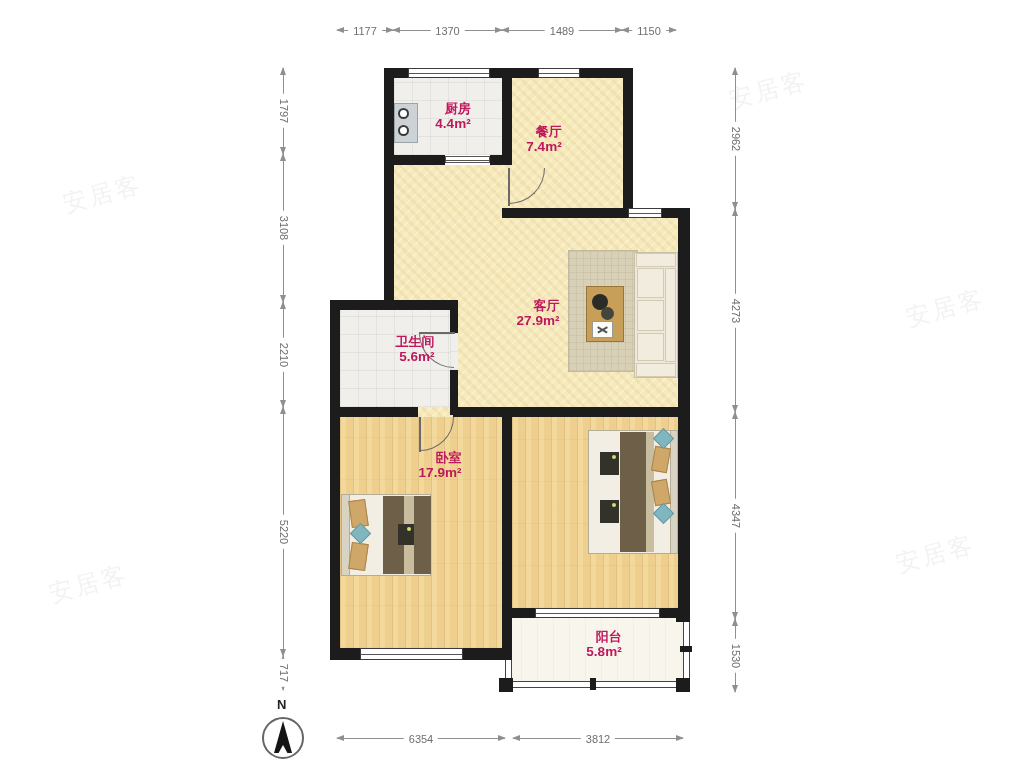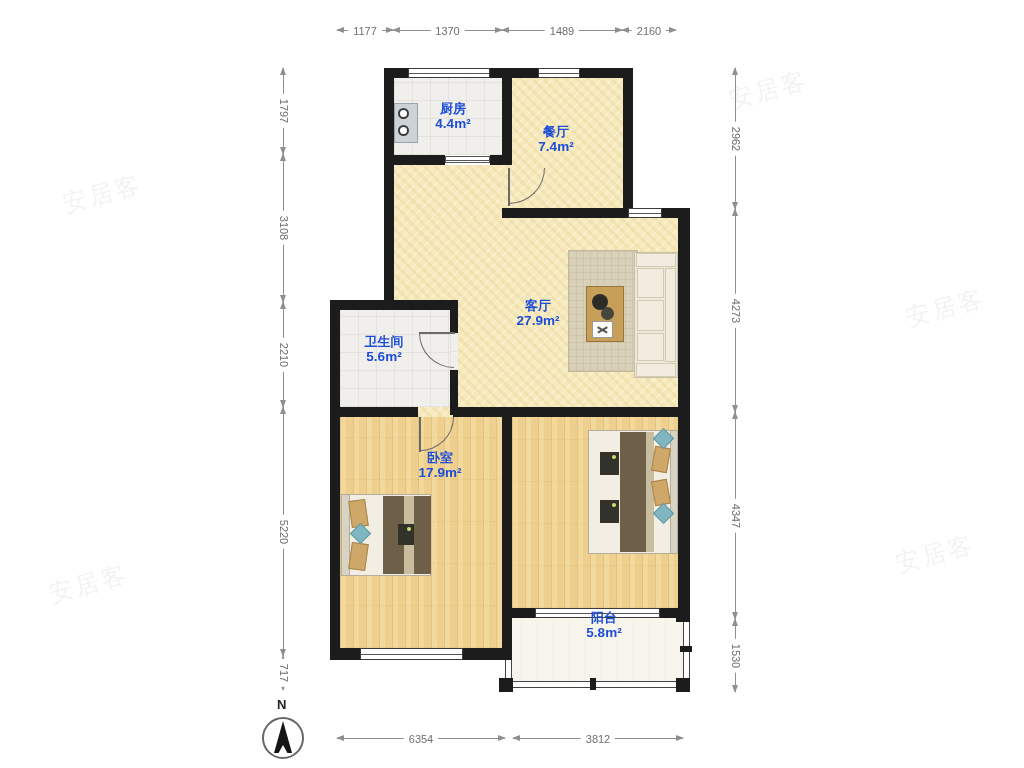--- a/index.html
+++ b/index.html
@@ -30,21 +30,21 @@
   .rail-h{background:#fff;border-top:1.5px solid #444;border-bottom:1.5px solid #444;position:absolute;}
   .rail-v{background:#fff;border-left:1.5px solid #444;border-right:1.5px solid #444;position:absolute;}
 
   .arc{position:absolute;border:0 solid #6a6a6a;}
   .arc-br{border-right-width:1.5px;border-bottom-width:1.5px;border-bottom-right-radius:100%;}
   .arc-bl{border-left-width:1.5px;border-bottom-width:1.5px;border-bottom-left-radius:100%;}
   .leaf{position:absolute;background:#6a6a6a;}
   .slide{position:absolute;background:#fff;border:1px solid #555;}
   .slide::before{content:'';position:absolute;left:0;right:0;top:50%;height:1px;background:#555;}
 
-  .room-label{position:absolute;text-align:center;transform:translateX(-50%);color:#1d4ed8;white-space:nowrap;}
+  .room-label{position:absolute;text-align:right;transform:translateX(-50%);color:#be185d;white-space:nowrap;}
   .room-label .rname{font-size:13px;font-weight:700;line-height:15px;}
   .room-label .rarea{font-size:13.5px;font-weight:700;line-height:16px;}
 
   
   .dim-h{position:absolute;height:0;border-top:1px solid #8f8f8f;}
   .dim-v{position:absolute;width:0;border-left:1px solid #8f8f8f;}
   .dim-h i,.dim-v i{position:absolute;width:0;height:0;}
   .dim-h .a-l{left:-1px;top:-4px;border-top:3.5px solid transparent;border-bottom:3.5px solid transparent;border-right:8px solid #8f8f8f;}
   .dim-h .a-r{right:-1px;top:-4px;border-top:3.5px solid transparent;border-bottom:3.5px solid transparent;border-left:8px solid #8f8f8f;}
   .dim-v .a-t{top:-1px;left:-4px;border-left:3.5px solid transparent;border-right:3.5px solid transparent;border-bottom:8px solid #8f8f8f;}
@@ -201,37 +201,37 @@
     <div class="abs pillow-teal" style="left:656px;top:431px;width:15px;height:15px;transform:rotate(45deg)"></div>
     <div class="abs pillow-teal" style="left:656px;top:506px;width:15px;height:15px;transform:rotate(45deg)"></div>
     <div class="abs cushion-dark" style="left:600px;top:452px;width:19px;height:23px"></div>
     <div class="abs cushion-dark" style="left:600px;top:500px;width:19px;height:23px"></div>
   </div>
 
   <div class="room-label" style="left:453px;top:101px">
     <div class="rname">厨房</div>
     <div class="rarea">4.4m²</div>
   </div>
-  <div class="room-label" style="left:556px;top:124px">
+  <div class="room-label" style="left:544px;top:124px">
     <div class="rname">餐厅</div>
     <div class="rarea">7.4m²</div>
   </div>
   <div class="room-label" style="left:538px;top:298px">
     <div class="rname">客厅</div>
     <div class="rarea">27.9m²</div>
   </div>
-  <div class="room-label" style="left:384px;top:334px">
+  <div class="room-label" style="left:415px;top:334px">
     <div class="rname">卫生间</div>
     <div class="rarea">5.6m²</div>
   </div>
   <div class="room-label" style="left:440px;top:450px">
     <div class="rname">卧室</div>
     <div class="rarea">17.9m²</div>
   </div>
-  <div class="room-label" style="left:604px;top:610px">
+  <div class="room-label" style="left:604px;top:629px">
     <div class="rname">阳台</div>
     <div class="rarea">5.8m²</div>
   </div>
 
   <div>
     <div class="dim-h" style="left:337px;top:30px;width:56px">
       <i class="a-l"></i>
         <i class="a-r"></i>
         <span>1177</span>
     </div>
@@ -241,21 +241,21 @@
         <span>1370</span>
     </div>
     <div class="dim-h" style="left:502px;top:30px;width:120px">
       <i class="a-l"></i>
         <i class="a-r"></i>
         <span>1489</span>
     </div>
     <div class="dim-h" style="left:622px;top:30px;width:54px">
       <i class="a-l"></i>
         <i class="a-r"></i>
-        <span>2160</span>
+        <span>1150</span>
     </div>
   </div>
 
   <div>
     <div class="dim-h" style="left:337px;top:738px;width:168px">
       <i class="a-l"></i>
         <i class="a-r"></i>
         <span>6354</span>
     </div>
     <div class="dim-h" style="left:513px;top:738px;width:170px">

